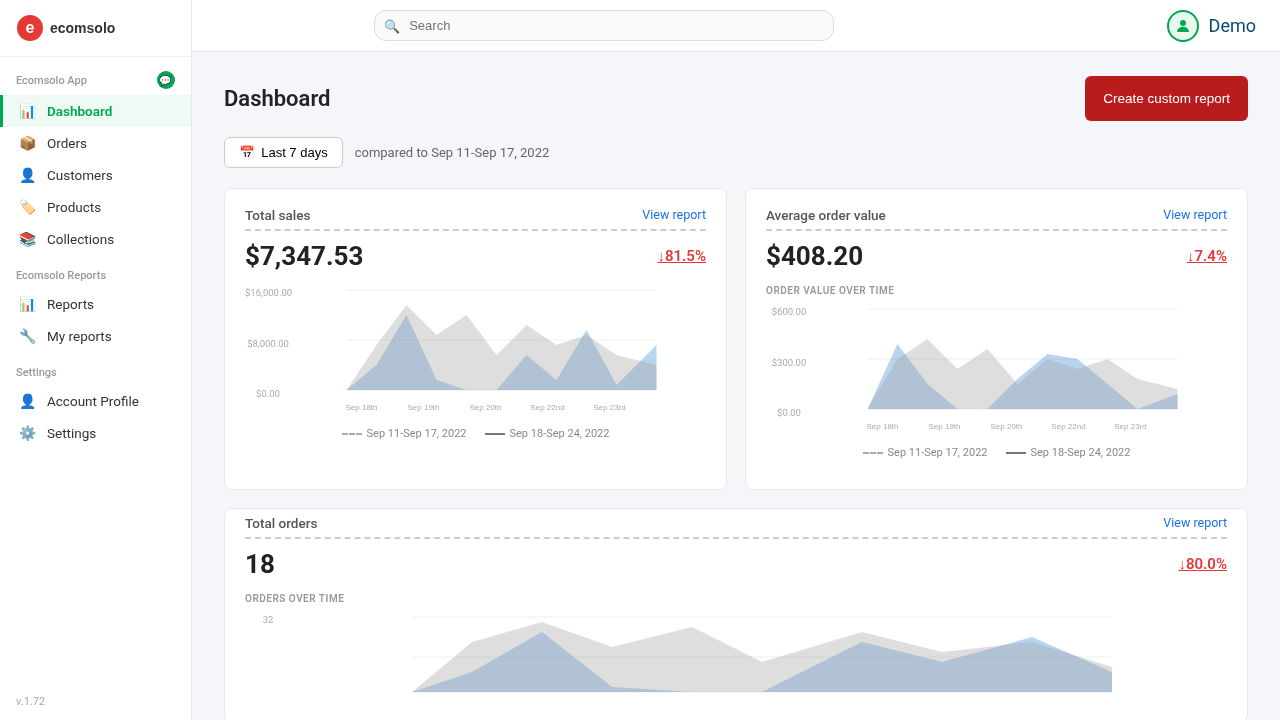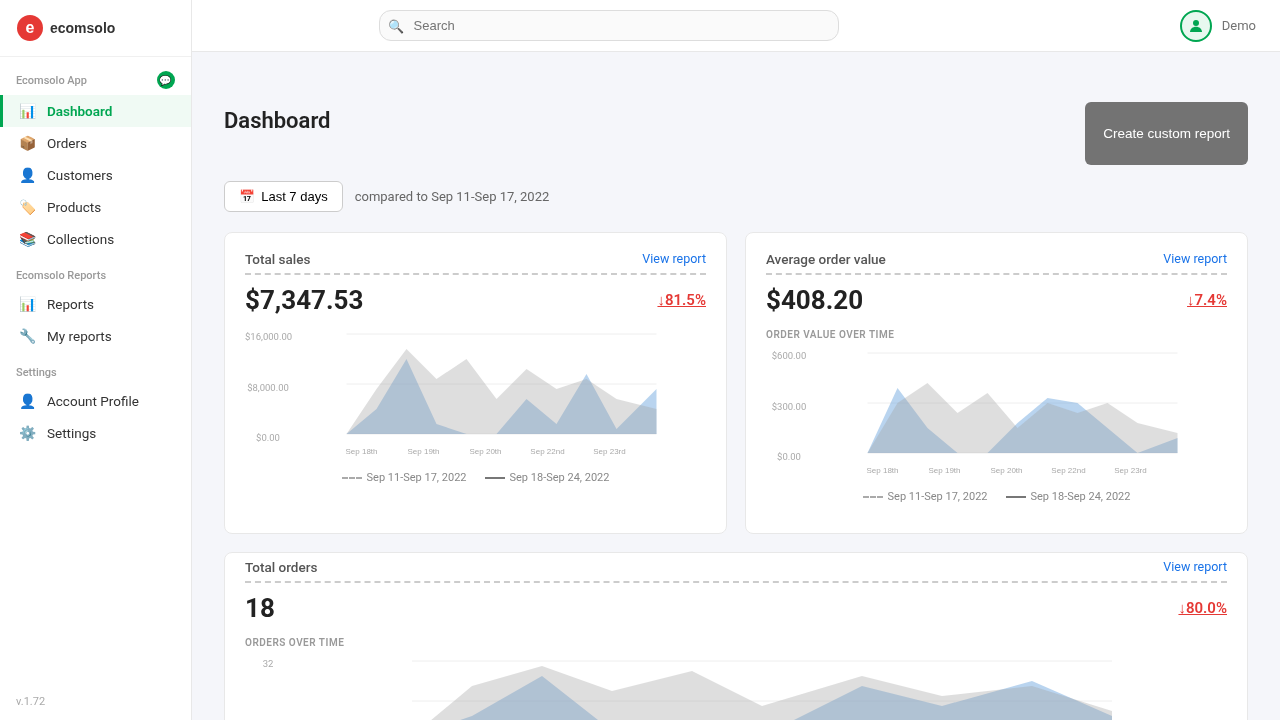--- a/index.html
+++ b/index.html
@@ -112,45 +112,44 @@
       gap: 10px;
     }
     .user-icon-circle {
       width: 32px; height: 32px;
       border-radius: 50%;
       border: 2px solid #00a651;
       display: flex; align-items: center; justify-content: center;
       background: #e8f8ef;
     }
     .user-icon-circle svg { width: 18px; height: 18px; }
-    .user-name { font-size: 13px; color: #737373; }
+    .user-name { font-size: 18px; color: #0c4a6e; }
 
     
     .content {
       flex: 1;
       overflow-y: auto;
       padding: 24px 32px;
     }
     .page-header {
       display: flex;
       align-items: center;
       justify-content: space-between;
       margin-bottom: 16px;
     }
     .page-title { font-size: 22px; font-weight: 600; color: #222; }
     .create-btn {
-      background: #737373;
+      background: #b91c1c;
       color: #fff;
       border: none;
       border-radius: 6px;
-      padding: 24px 18px;
+      padding: 15px 18px;
       font-size: 13.5px;
       font-weight: 500;
       cursor: pointer;
-      margin-top: 26px;
     }
     .date-filter-row {
       display: flex;
       align-items: center;
       gap: 12px;
       margin-bottom: 20px;
     }
     .date-btn {
       border: 1px solid #ccc;
       background: #fff;

